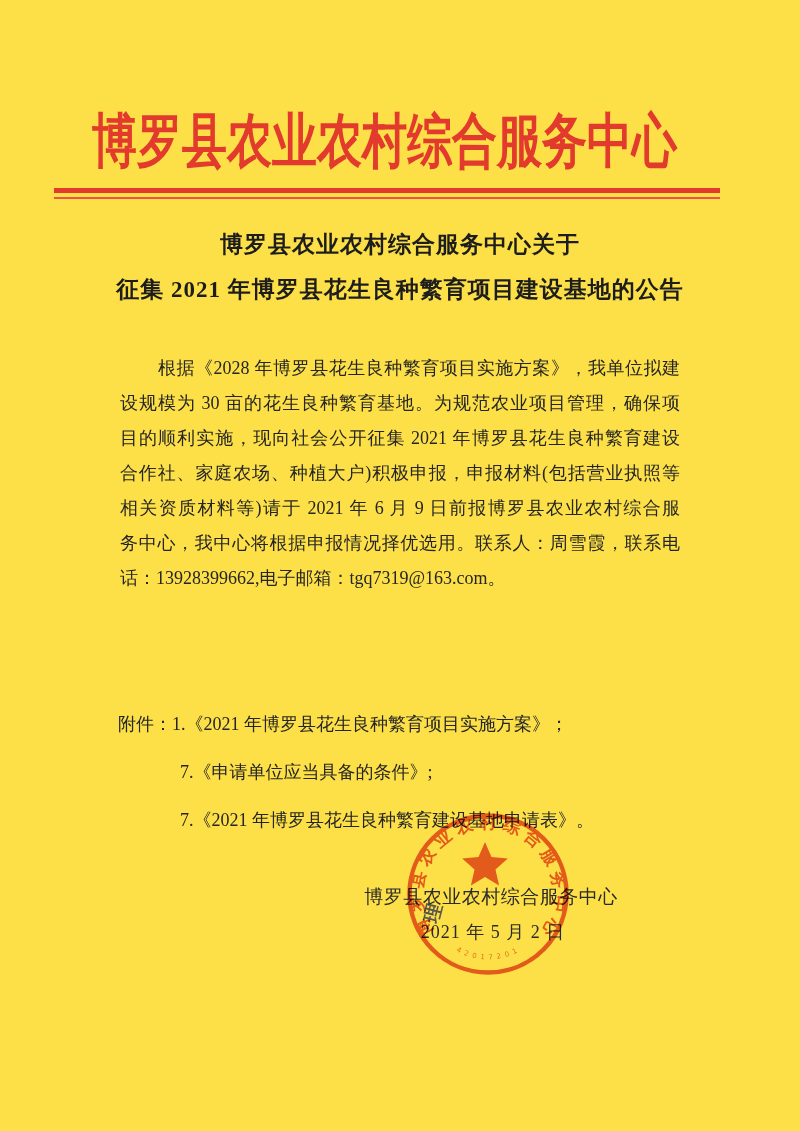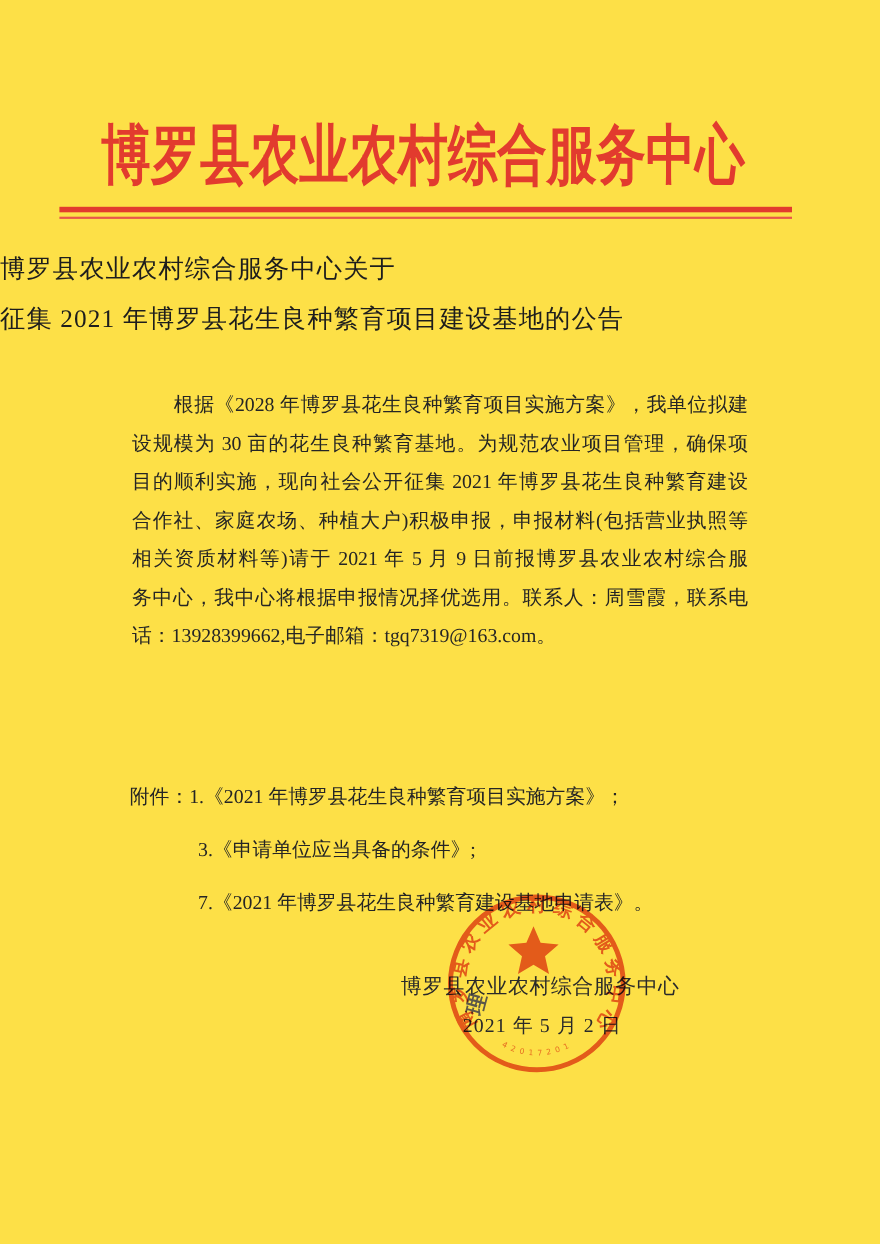--- a/index.html
+++ b/index.html
@@ -18,21 +18,21 @@
     font-size:50px;font-weight:bold;white-space:nowrap;
     transform:scale(0.9,1.18);transform-origin:top left;
     letter-spacing:0;
   }
   .rule{position:absolute;left:54px;width:666px;}
   .rule-thick{top:188px;height:5px;}
   .rule-thin{top:197px;height:2px;}
   
   .doc-title{
     position:absolute;left:0;top:222px;width:800px;
-    text-align:left;font-size:23px;font-weight:normal;
+    text-align:center;font-size:23px;font-weight:bold;
     line-height:45px;color:#1d1d1d;letter-spacing:1px;
   }
   
   .body-block{
     position:absolute;left:120px;top:351px;width:560px;
     font-size:18px;line-height:35px;color:#252525;
   }
   .body-line{
     height:35px;overflow:hidden;
     text-align:justify;text-align-last:justify;
@@ -79,28 +79,28 @@
   <div class="doc-title">
     <div>博罗县农业农村综合服务中心关于</div>
     <div>征集 2021 年博罗县花生良种繁育项目建设基地的公告</div>
   </div>
 
   <div class="body-block">
     <div class="body-line first">根据《2028 年博罗县花生良种繁育项目实施方案》，我单位拟建</div>
     <div class="body-line">设规模为 30 亩的花生良种繁育基地。为规范农业项目管理，确保项</div>
     <div class="body-line">目的顺利实施，现向社会公开征集 2021 年博罗县花生良种繁育建设</div>
     <div class="body-line">合作社、家庭农场、种植大户)积极申报，申报材料(包括营业执照等</div>
-    <div class="body-line">相关资质材料等)请于 2021 年 5 月 9 日前报博罗县农业农村综合服</div>
+    <div class="body-line">相关资质材料等)请于 2021 年 6 月 9 日前报博罗县农业农村综合服</div>
     <div class="body-line">务中心，我中心将根据申报情况择优选用。联系人：周雪霞，联系电</div>
     <div class="body-line last">话：13928399662,电子邮箱：tgq7319@163.com。</div>
   </div>
 
   <div class="attachments">
     <div class="attach-line">附件：1.《2021 年博罗县花生良种繁育项目实施方案》；</div>
-    <div class="attach-line indent">3.《申请单位应当具备的条件》;</div>
+    <div class="attach-line indent">7.《申请单位应当具备的条件》;</div>
     <div class="attach-line indent">7.《2021 年博罗县花生良种繁育建设基地申请表》。</div>
   </div>
 
   <div class="sig-org">博罗县农业农村综合服务中心</div>
   <div class="sig-date">2021 年 5 月 2 日</div>
 
   <div class="artifact">理</div>
 
   <svg class="seal" viewBox="-90 -90 180 180">
     <circle cx="0" cy="0" r="78.5" fill="none" stroke="#df4536" stroke-width="4.5"></circle>

